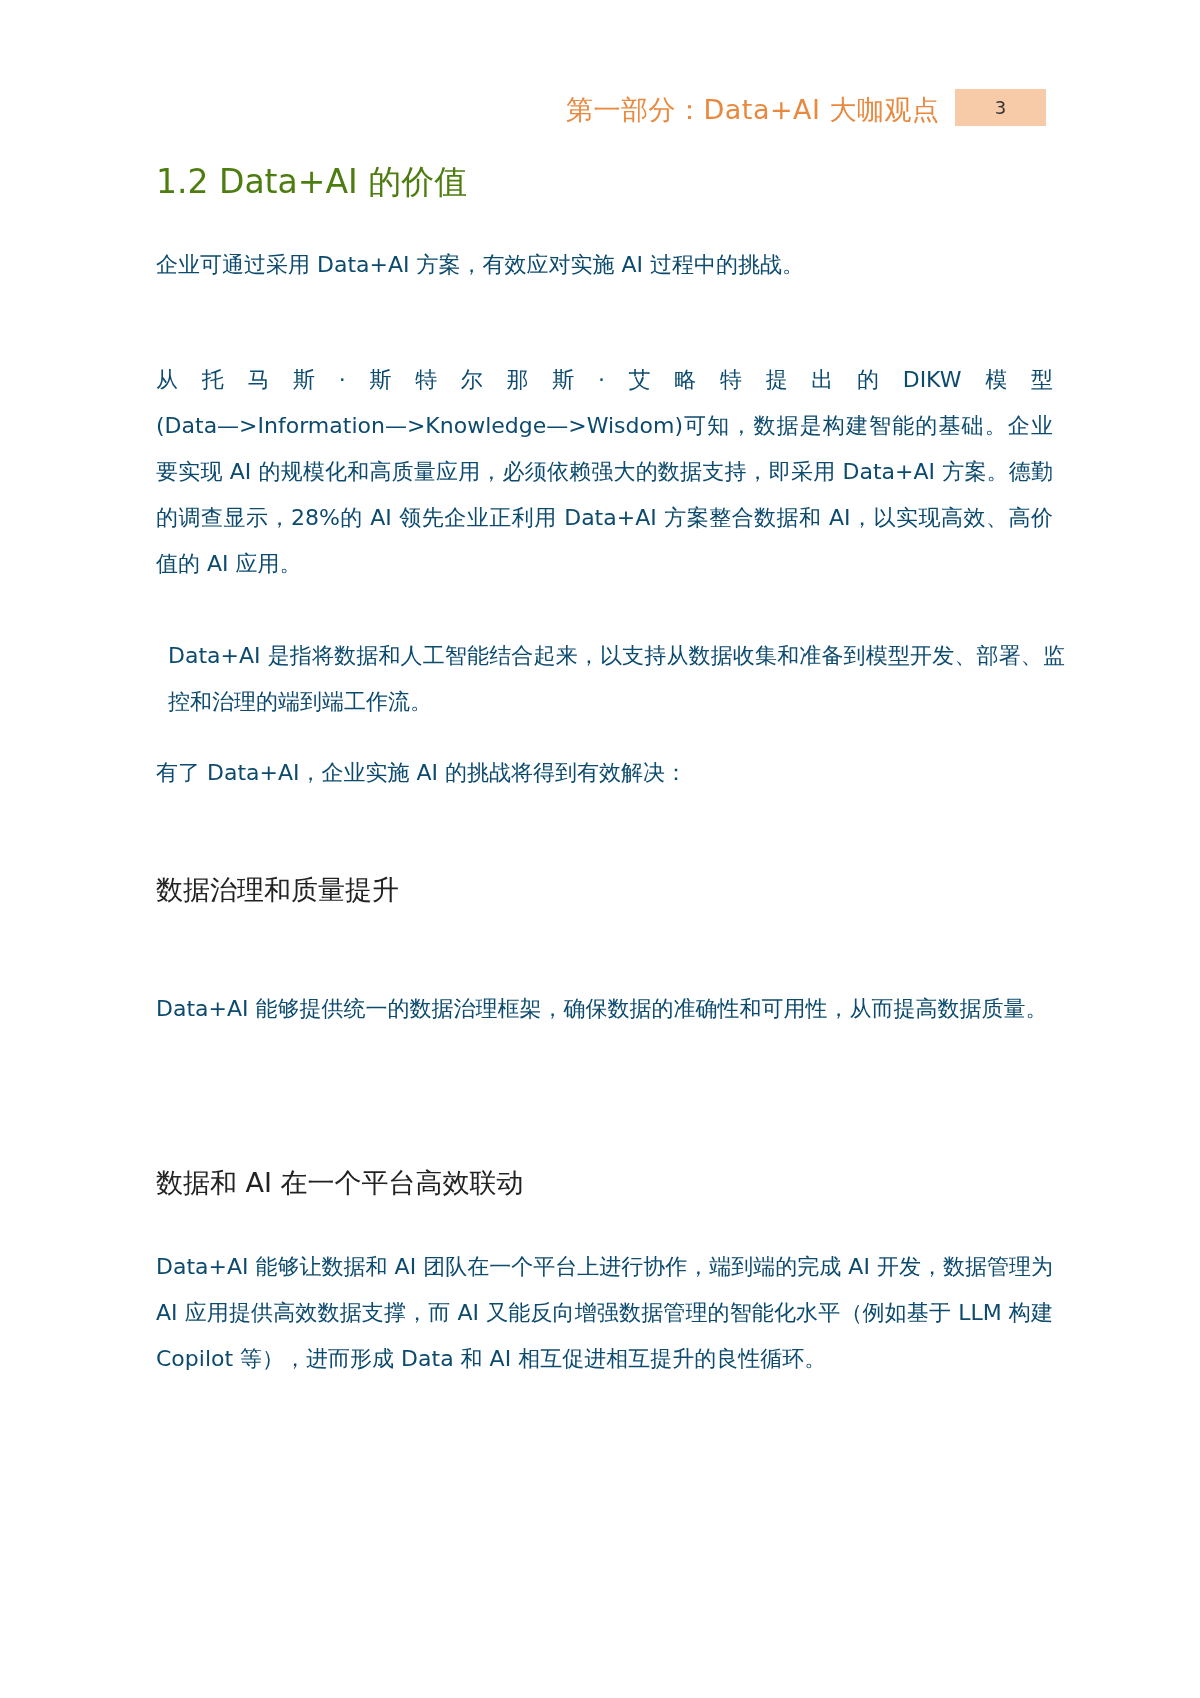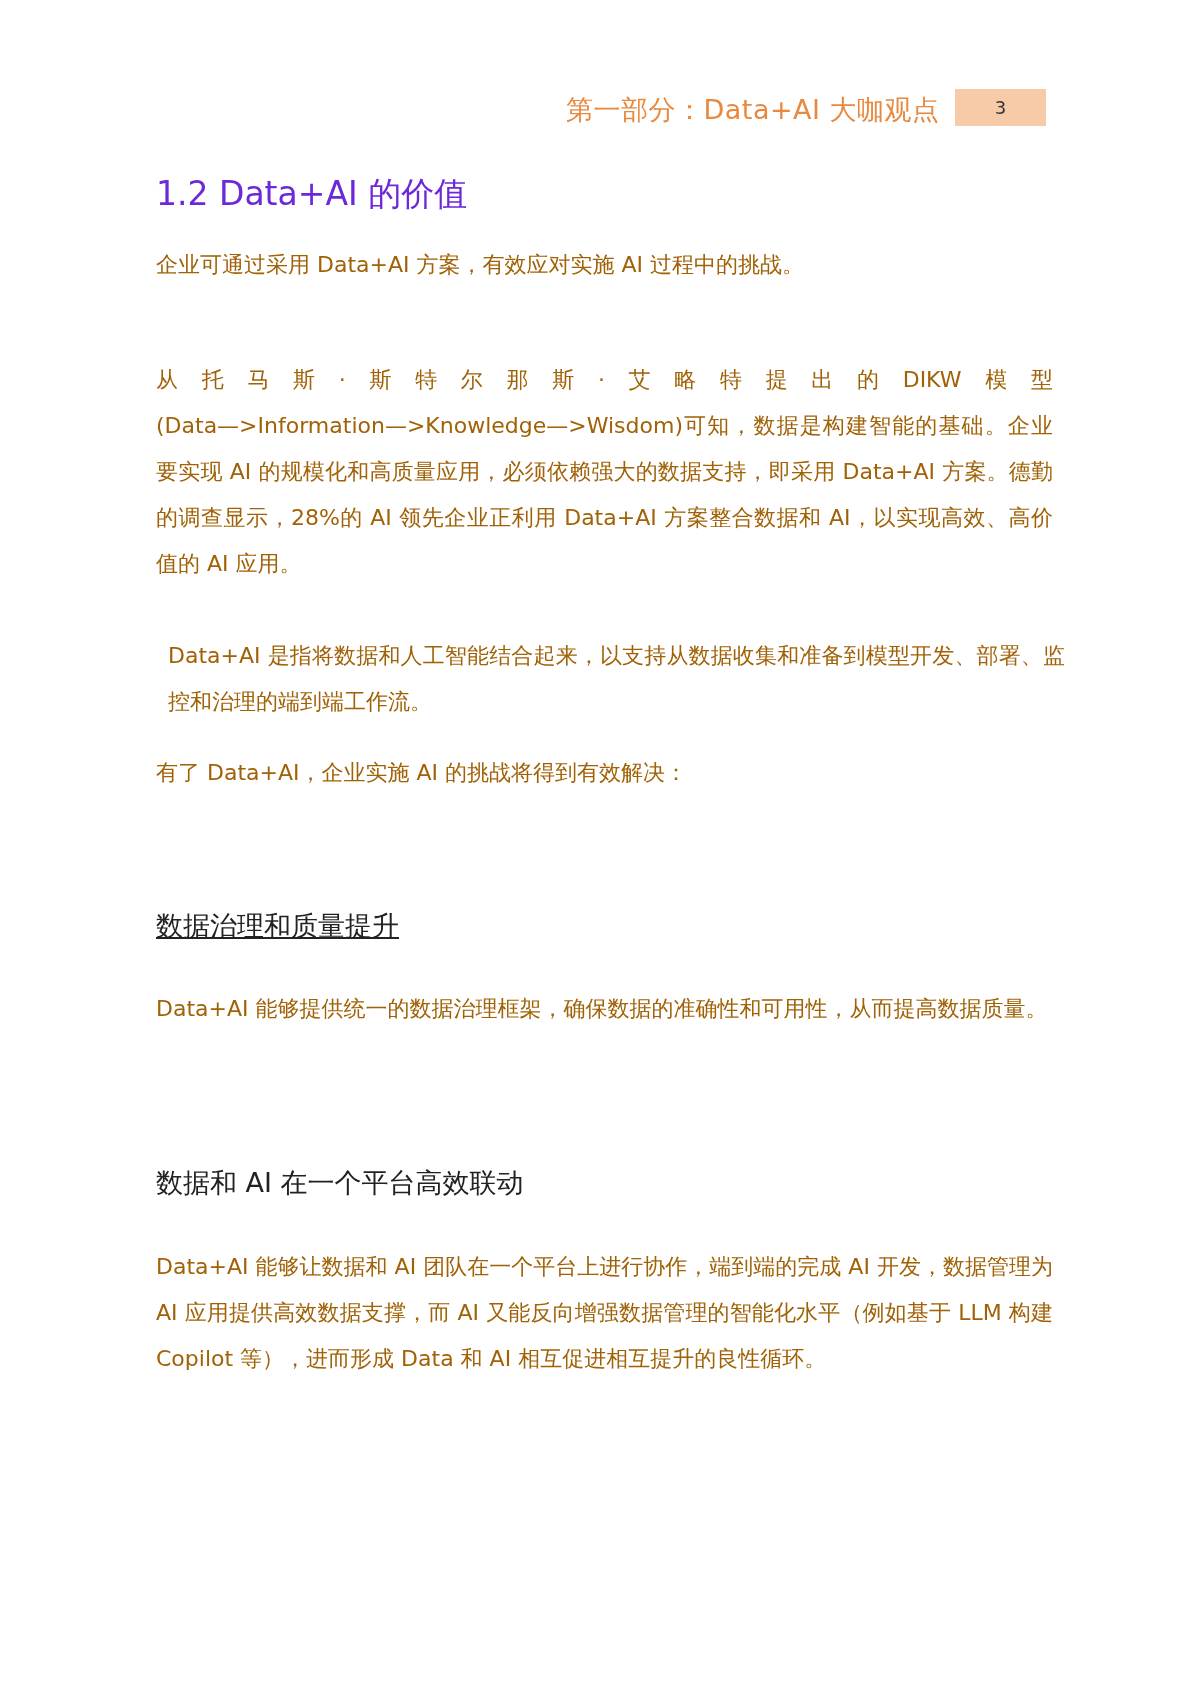--- a/index.html
+++ b/index.html
@@ -1,22 +1,22 @@
 <!DOCTYPE html>
 <html><head>
 <meta charset="utf-8">
 <style>
   html, body { margin: 0; padding: 0; background: #ffffff; }
   body { width: 1200px; height: 1698px; position: relative; overflow: hidden;
          font-family: "DejaVu Sans", "Liberation Sans", sans-serif; color: #222; }
   .header-title { position: absolute; left: 566px; top: 92px; font-size: 27px; color: #E8893F; letter-spacing: 0.5px; white-space: nowrap; }
   .page-num { position: absolute; left: 955px; top: 89px; width: 91px; height: 37px; background: #F8CBA8;
               display: flex; align-items: center; justify-content: center; font-size: 18px; color: #333; }
-  .section-title { position: absolute; left: 156px; top: 172px; font-size: 33px; color: #6d28d9; white-space: nowrap; }
-  .p { position: absolute; left: 156px; width: 897px; font-size: 22px; line-height: 46px; color: #a16207; text-align: justify; }
+  .section-title { position: absolute; left: 156px; top: 160px; font-size: 33px; color: #4d7c0f; white-space: nowrap; }
+  .p { position: absolute; left: 156px; width: 897px; font-size: 22px; line-height: 46px; color: #0c4a6e; text-align: justify; }
   .h2 { position: absolute; left: 156px; font-size: 27px; color: #222; white-space: nowrap; }
   .justify-line { display: flex; justify-content: space-between; width: 897px; }
 </style>
 </head>
 <body>
 
 <div class="header-title">第一部分：Data+AI  大咖观点</div>
 <div class="page-num">
     <span>3</span>
   </div>
@@ -48,17 +48,17 @@
       <span>模</span>
       <span>型</span>
     </div>
   <div>(Data—&gt;Information—&gt;Knowledge—&gt;Wisdom)可知，数据是构建智能的基础。企业要实现 AI 的规模化和高质量应用，必须依赖强大的数据支持，即采用 Data+AI 方案。德勤的调查显示，28%的 AI 领先企业正利用 Data+AI 方案整合数据和 AI，以实现高效、高价值的 AI 应用。</div>
 </div>
 
 <div class="p" style="top:633px;margin-left:12px;">Data+AI 是指将数据和人工智能结合起来，以支持从数据收集和准备到模型开发、部署、监控和治理的端到端工作流。</div>
 
 <div class="p" style="top:750px;">有了 Data+AI，企业实施 AI 的挑战将得到有效解决：</div>
 
-<div class="h2" style="top:908px;text-decoration:underline;">数据治理和质量提升</div>
+<div class="h2" style="top:872px;">数据治理和质量提升</div>
 <div class="p" style="top:986px;">Data+AI 能够提供统一的数据治理框架，确保数据的准确性和可用性，从而提高数据质量。</div>
 
 <div class="h2" style="top:1165px;">数据和 AI 在一个平台高效联动</div>
 <div class="p" style="top:1244px;">Data+AI 能够让数据和 AI 团队在一个平台上进行协作，端到端的完成 AI 开发，数据管理为 AI 应用提供高效数据支撑，而 AI 又能反向增强数据管理的智能化水平（例如基于 LLM 构建 Copilot 等），进而形成 Data 和 AI 相互促进相互提升的良性循环。</div>
 
 </body></html>

